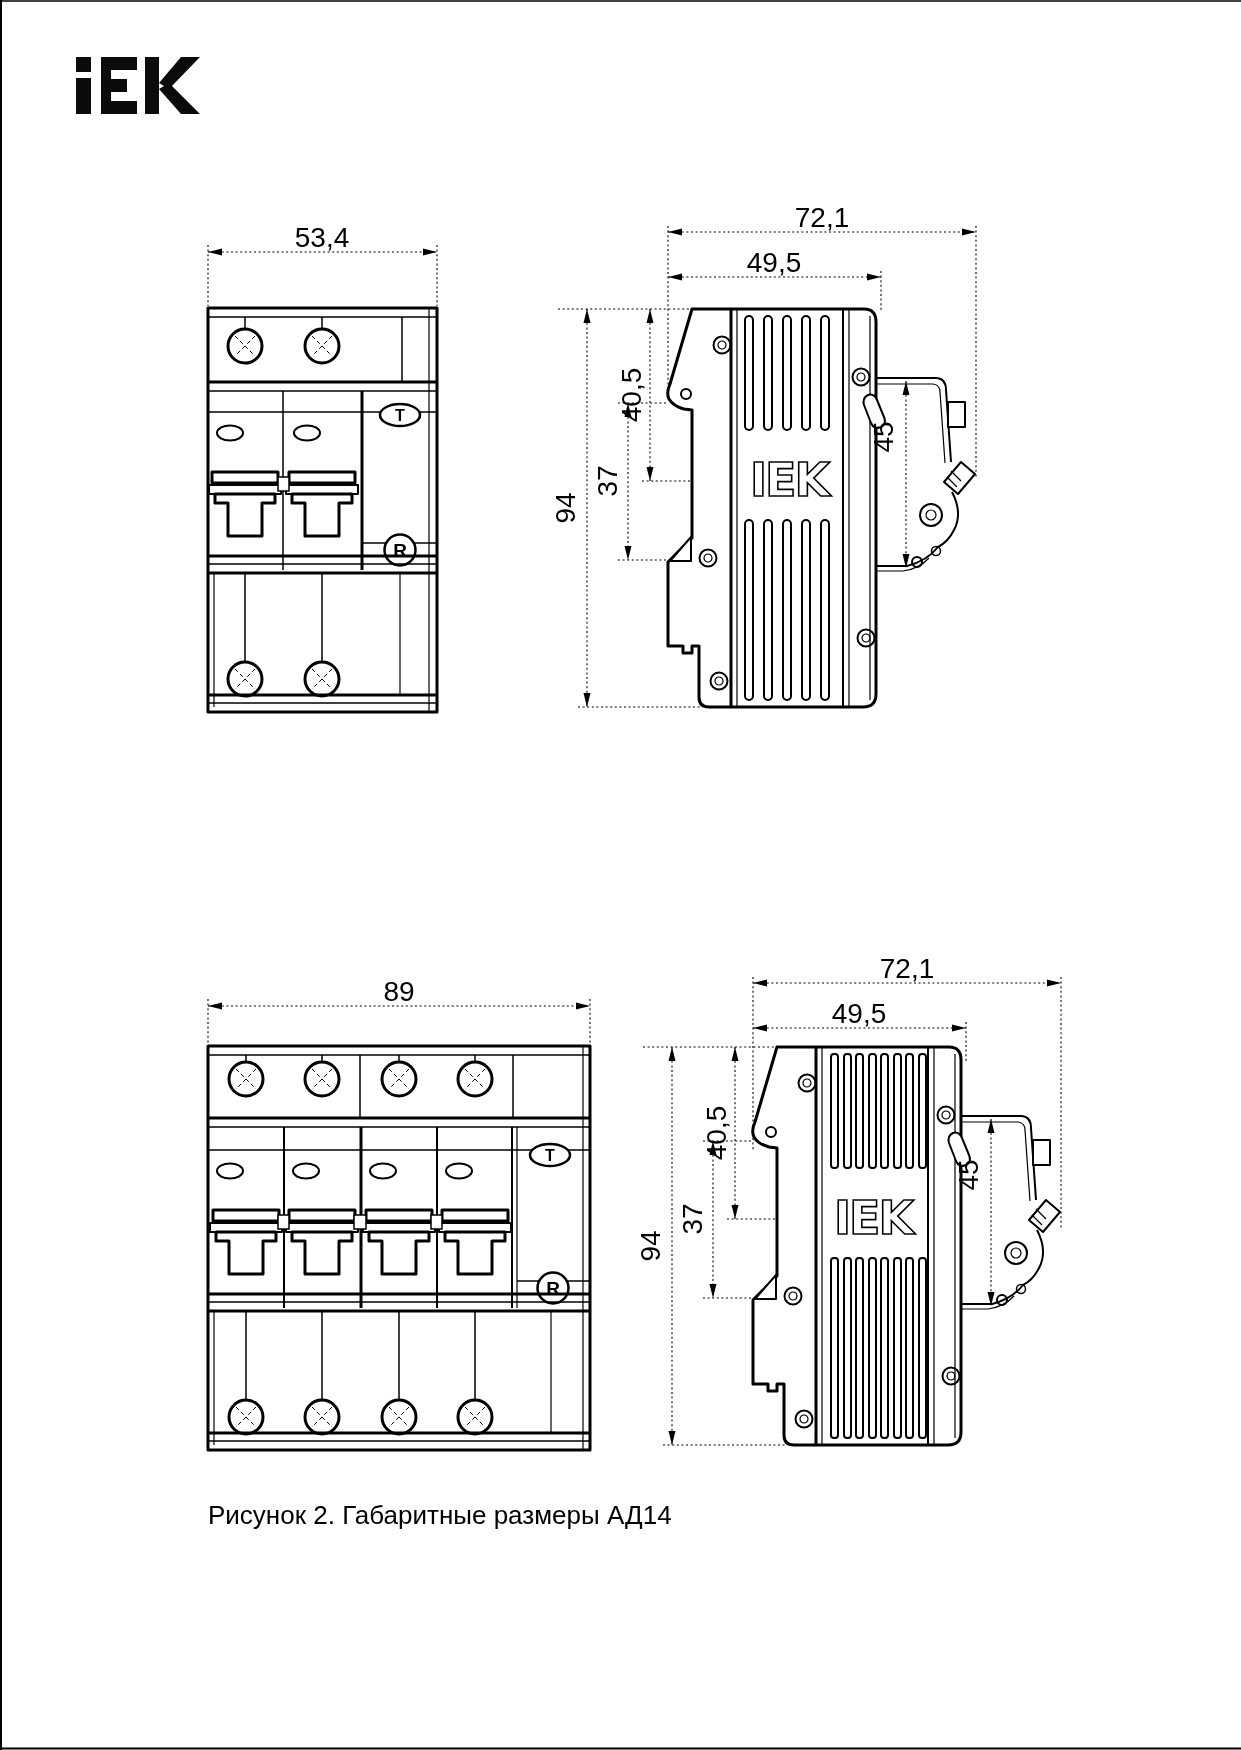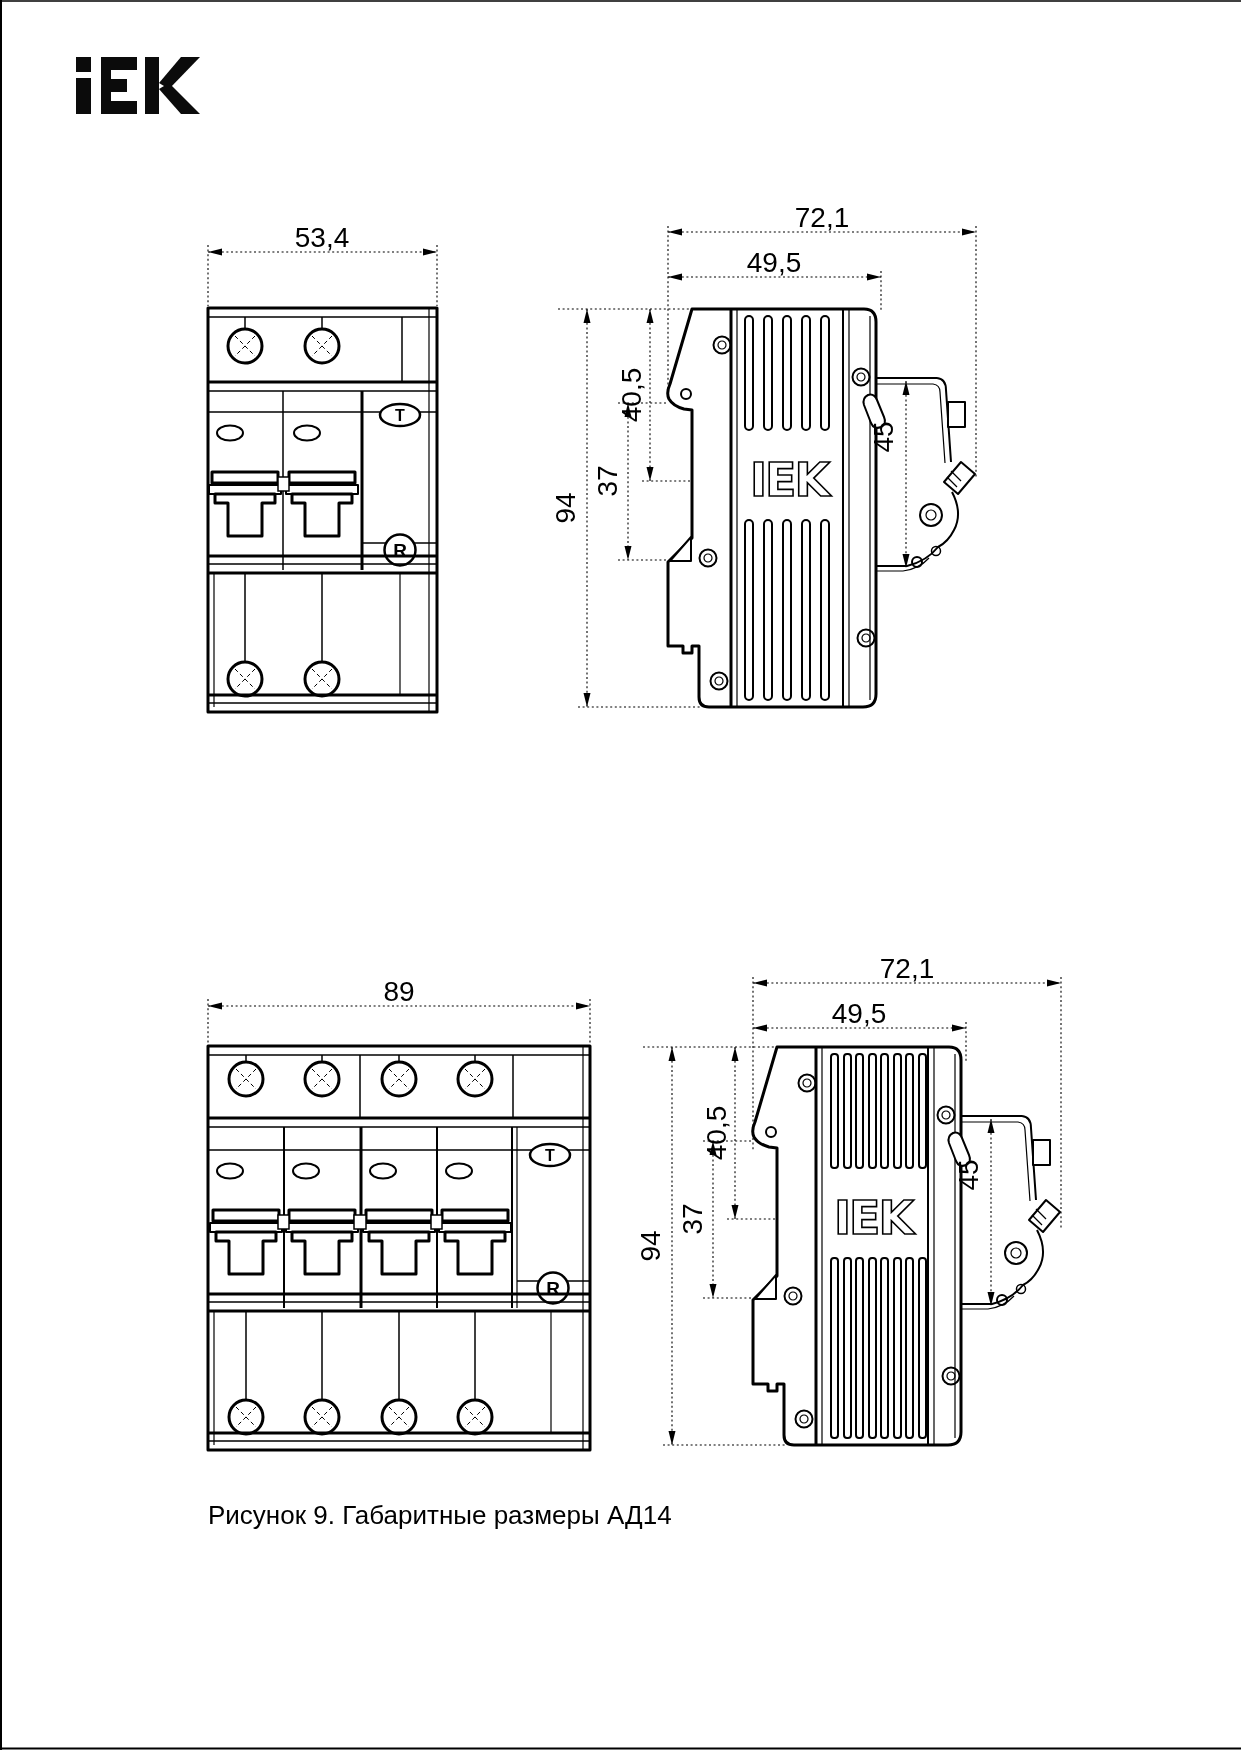--- a/index.html
+++ b/index.html
@@ -330,14 +330,14 @@
       <text class="dimt" x="859" y="1023" text-anchor="middle">49,5</text>
       <text class="dimt" transform="translate(726,1133) rotate(-90)" text-anchor="middle">40,5</text>
       <text class="dimt" transform="translate(702,1219) rotate(-90)" text-anchor="middle">37</text>
       <text class="dimt" transform="translate(660,1246) rotate(-90)" text-anchor="middle">94</text>
       <text class="dimt" transform="translate(978,1175) rotate(-90)" text-anchor="middle">45</text>
     </g>
   </g>
 </svg>
 
 
-<div class="caption" style="left:208px;top:1500px">Рисунок 9. Габаритные размеры АД14</div>
+<div class="caption" style="left:208px;top:1500px">Рисунок 2. Габаритные размеры АД14</div>
 </div>
 
 </body></html>

